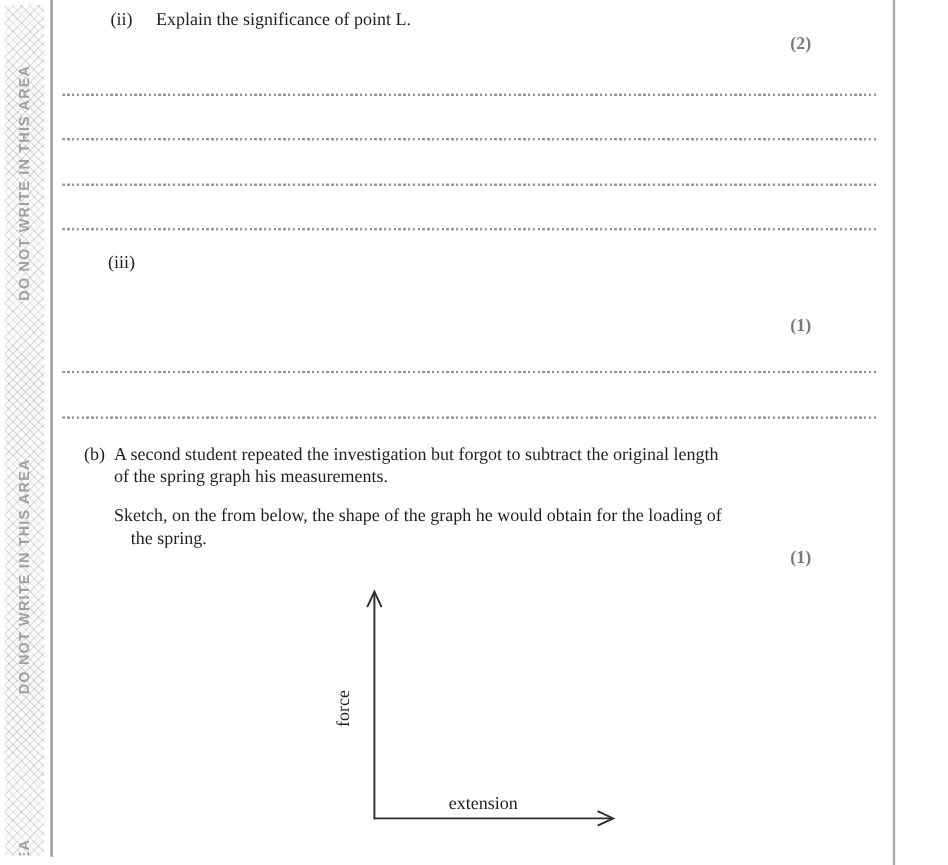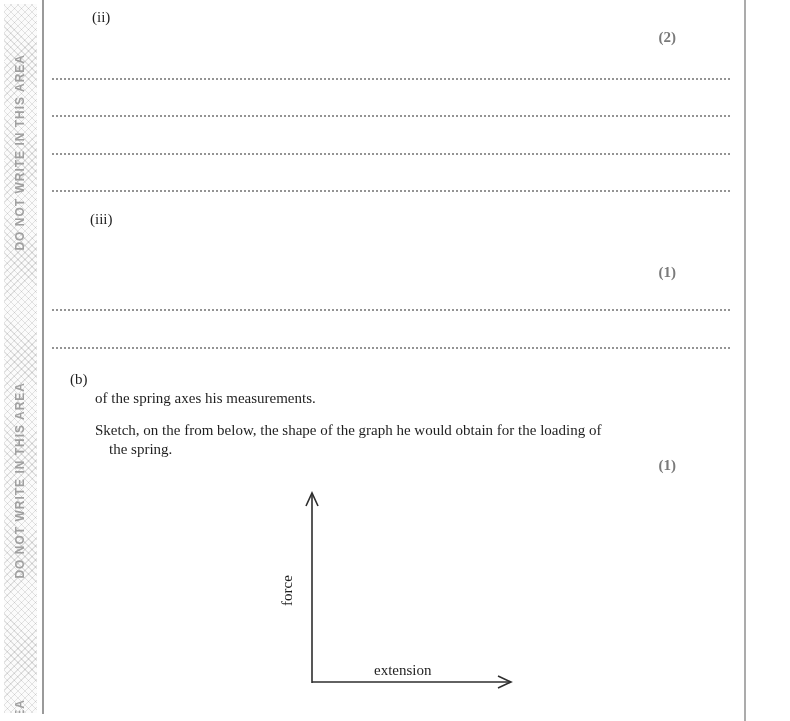--- a/index.html
+++ b/index.html
@@ -54,35 +54,37 @@
 
   <div class="margin-strip">
     <div class="dnw dnw1">DO NOT WRITE IN THIS AREA</div>
     <div class="dnw dnw2">DO NOT WRITE IN THIS AREA</div>
     <div class="dnw dnw3">DO NOT WRITE IN THIS AREA</div>
   </div>
   <div class="rule rule-left"></div>
   <div class="rule rule-right"></div>
 
   <span class="t" style="left:92px; top:8px">(ii)</span>
+  <span class="t" style="left:130px; top:8px">Explain the significance of point L.</span>
   <span class="marks" style="top:29px">(2)</span>
 
   <div class="ansline" style="top:78px"></div>
   <div class="ansline" style="top:115px"></div>
   <div class="ansline" style="top:153px"></div>
   <div class="ansline" style="top:190px"></div>
 
   <span class="t" style="left:90px; top:210px">(iii)</span>
   <span class="marks" style="top:264px">(1)</span>
 
   <div class="ansline" style="top:309px"></div>
   <div class="ansline" style="top:347px"></div>
 
   <span class="t" style="left:70px; top:370px">(b)</span>
-  <span class="t" style="left:95px; top:389px">of the spring axes his measurements.</span>
+  <span class="t" style="left:95px; top:370px">A second student repeated the investigation but forgot to subtract the original length</span>
+  <span class="t" style="left:95px; top:389px">of the spring graph his measurements.</span>
   <span class="t" style="left:95px; top:421px">Sketch, on the from below, the shape of the graph he would obtain for the loading of</span>
   <span class="t" style="left:109px; top:440px">the spring.</span>
   <span class="marks" style="top:457px">(1)</span>
 
   <svg class="axes-svg" width="270" height="241" viewBox="0 0 270 241">
     <line x1="52" y1="14" x2="52" y2="203" stroke="#2e2e2e" stroke-width="1.6"></line>
     <line x1="52" y1="202" x2="250" y2="202" stroke="#2e2e2e" stroke-width="1.6"></line>
     <path d="M46 26 L52 13 L58 26" fill="none" stroke="#2e2e2e" stroke-width="1.6"></path>
     <path d="M238 196 L251 202 L238 208" fill="none" stroke="#2e2e2e" stroke-width="1.6"></path>
   </svg>

